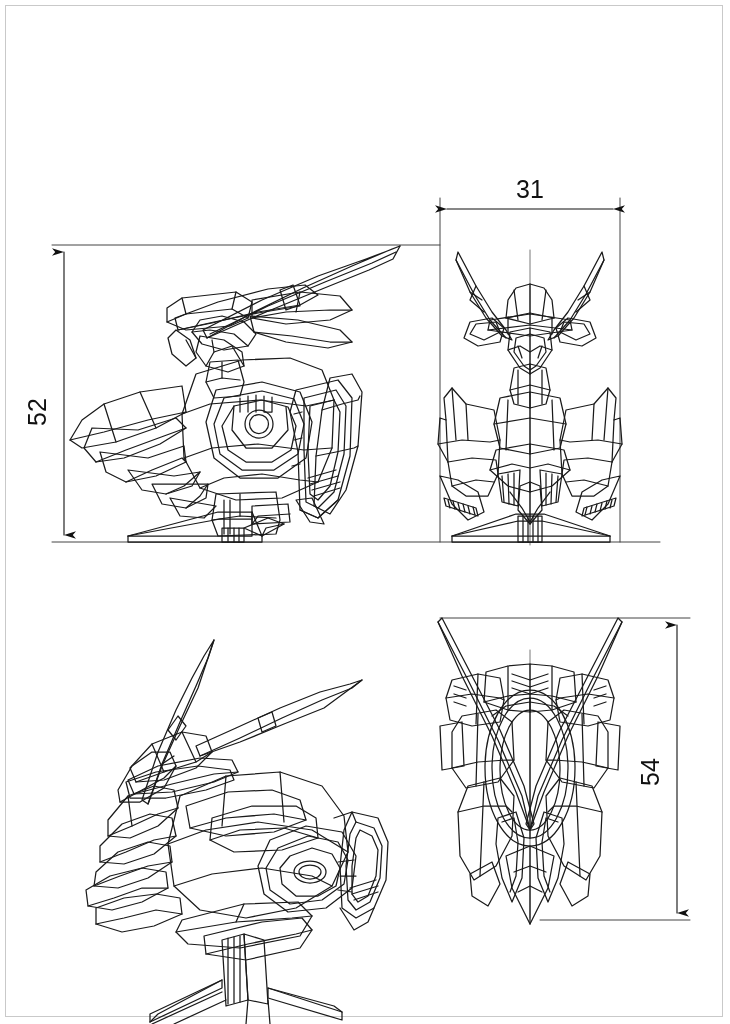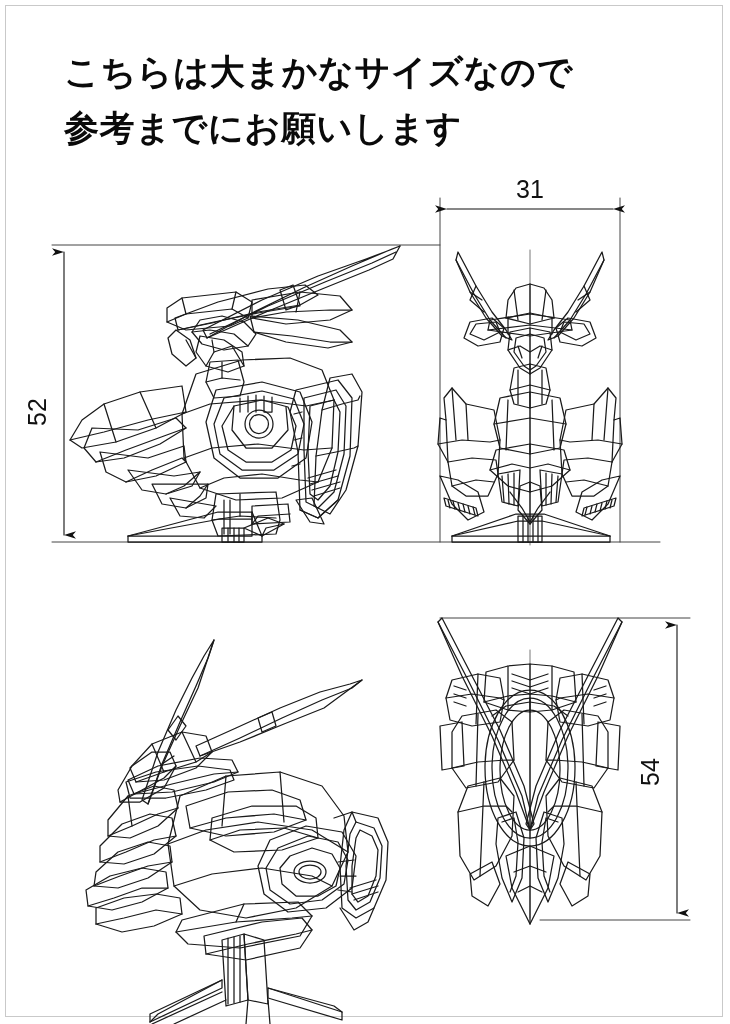--- a/index.html
+++ b/index.html
@@ -59,24 +59,20 @@
   
   .hit{position:absolute;background:transparent;}
 </style>
 </head>
 <body>
 
 <div id="sheet">
 
   <div id="page-frame"></div>
 
-  <div id="heading">
-    <div class="line">こちらは大まかなサイズなので</div>
-    <div class="line">参考までにお願いします</div>
-  </div>
 
   <div id="drawing">
   <svg width="730" height="1024" viewBox="0 0 730 1024" xmlns="http://www.w3.org/2000/svg">
     <defs>
       <marker id="ahL" viewBox="0 0 12 8" refX="11" refY="4" markerWidth="12" markerHeight="8" orient="auto">
         <path d="M11,4 L0,0.6 L3,4 L0,7.4 Z" fill="#111"></path>
       </marker>
       <marker id="ahR" viewBox="0 0 12 8" refX="1" refY="4" markerWidth="12" markerHeight="8" orient="auto">
         <path d="M1,4 L12,0.6 L9,4 L12,7.4 Z" fill="#111"></path>
       </marker>

